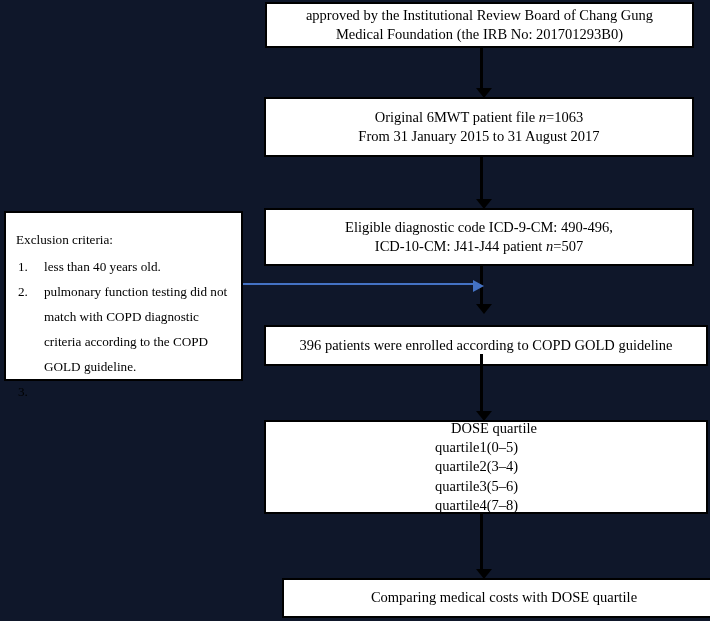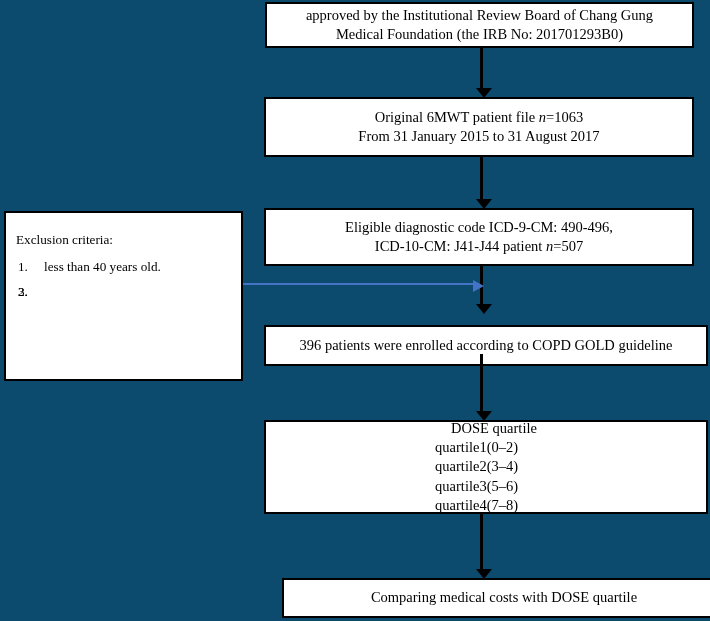--- a/index.html
+++ b/index.html
@@ -8,21 +8,21 @@
     background: #ffffff;
   }
   body {
     font-family: "Liberation Serif", "DejaVu Serif", serif;
     color: #000000;
   }
   #flowchart {
     position: relative;
     width: 710px;
     height: 621px;
-    background: #0c4a6e;
+    background: #0f172a;
     overflow: hidden;
   }
   .node {
     position: absolute;
     box-sizing: border-box;
     border: 2px solid #000000;
     background: #ffffff;
     display: flex;
     flex-direction: column;
     align-items: center;
@@ -155,21 +155,21 @@
 
   <div class="node" id="node-enrolled">
     <span class="line">396 patients were enrolled according to COPD GOLD guideline</span>
   </div>
 
   <div class="conn" id="conn-4"></div>
 
   <div class="node" id="node-dose">
     <span class="dose-block">
       <span class="title">DOSE quartile</span>
-      <span class="line">quartile1(0–2)</span>
+      <span class="line">quartile1(0–5)</span>
       <span class="line">quartile2(3–4)</span>
       <span class="line">quartile3(5–6)</span>
       <span class="line">quartile4(7–8)</span>
     </span>
   </div>
 
   <div class="conn" id="conn-5"></div>
 
   <div class="node" id="node-compare">
     <span class="line">Comparing medical costs with DOSE quartile</span>
@@ -177,20 +177,21 @@
 
   <div class="node left-align" id="node-exclusion">
     <span class="excl-head">Exclusion criteria:</span>
     <ol class="excl-list">
       <li>
         <span class="num">1.</span>
         <span>less than 40 years old.</span>
       </li>
       <li>
         <span class="num">2.</span>
+        <span>pulmonary function testing did not match with COPD diagnostic criteria according to the COPD GOLD guideline.</span>
       </li>
       <li>
         <span class="num">3.</span>
       </li>
     </ol>
   </div>
 
   <div id="conn-exclusion"></div>
 
 </div>

